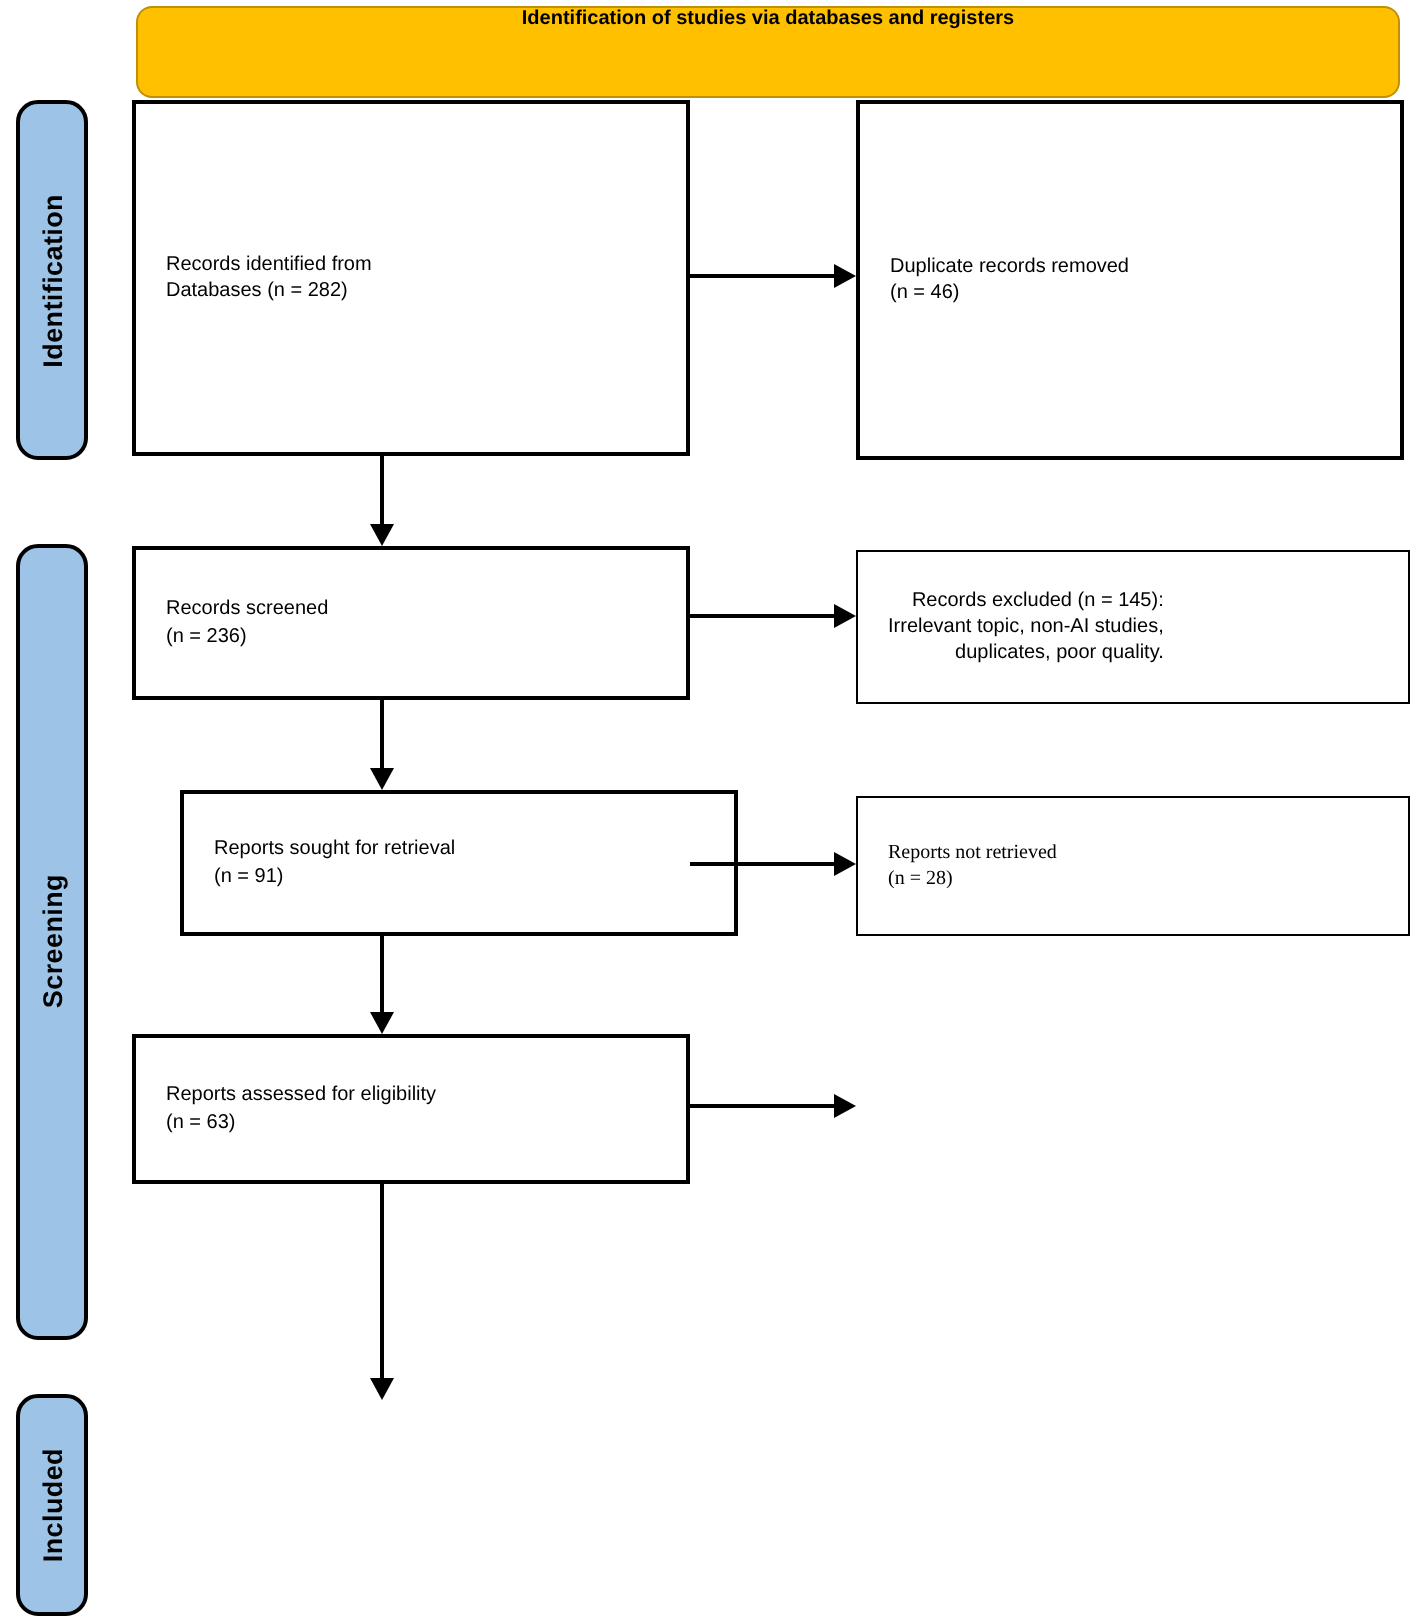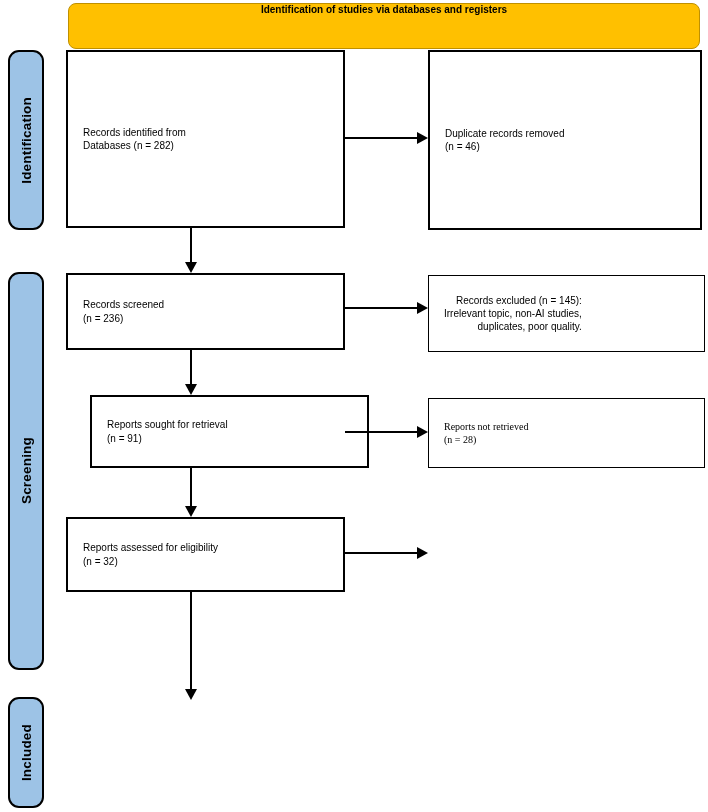--- a/index.html
+++ b/index.html
@@ -97,21 +97,21 @@
   <div class="box" style="left:66px; top:273px; width:279px; height:77px;">
     <div class="box-text">Records screened
 (n = 236)</div>
   </div>
   <div class="box" style="left:66px; top:395px; width:279px; height:73px;margin-left:24px;">
     <div class="box-text">Reports sought for retrieval
 (n = 91)</div>
   </div>
   <div class="box" style="left:66px; top:517px; width:279px; height:75px;">
     <div class="box-text">Reports assessed for eligibility
-(n = 32)</div>
+(n = 63)</div>
   </div>
 
   
   <div class="box" style="left:428px; top:50px; width:274px; height:180px;">
     <div class="box-text">Duplicate records removed
 (n = 46)</div>
   </div>
   <div class="box thin" style="left:428px; top:275px; width:277px; height:77px;text-align:right;">
     <div class="box-text">Records excluded (n = 145):
 Irrelevant topic, non-AI studies,

